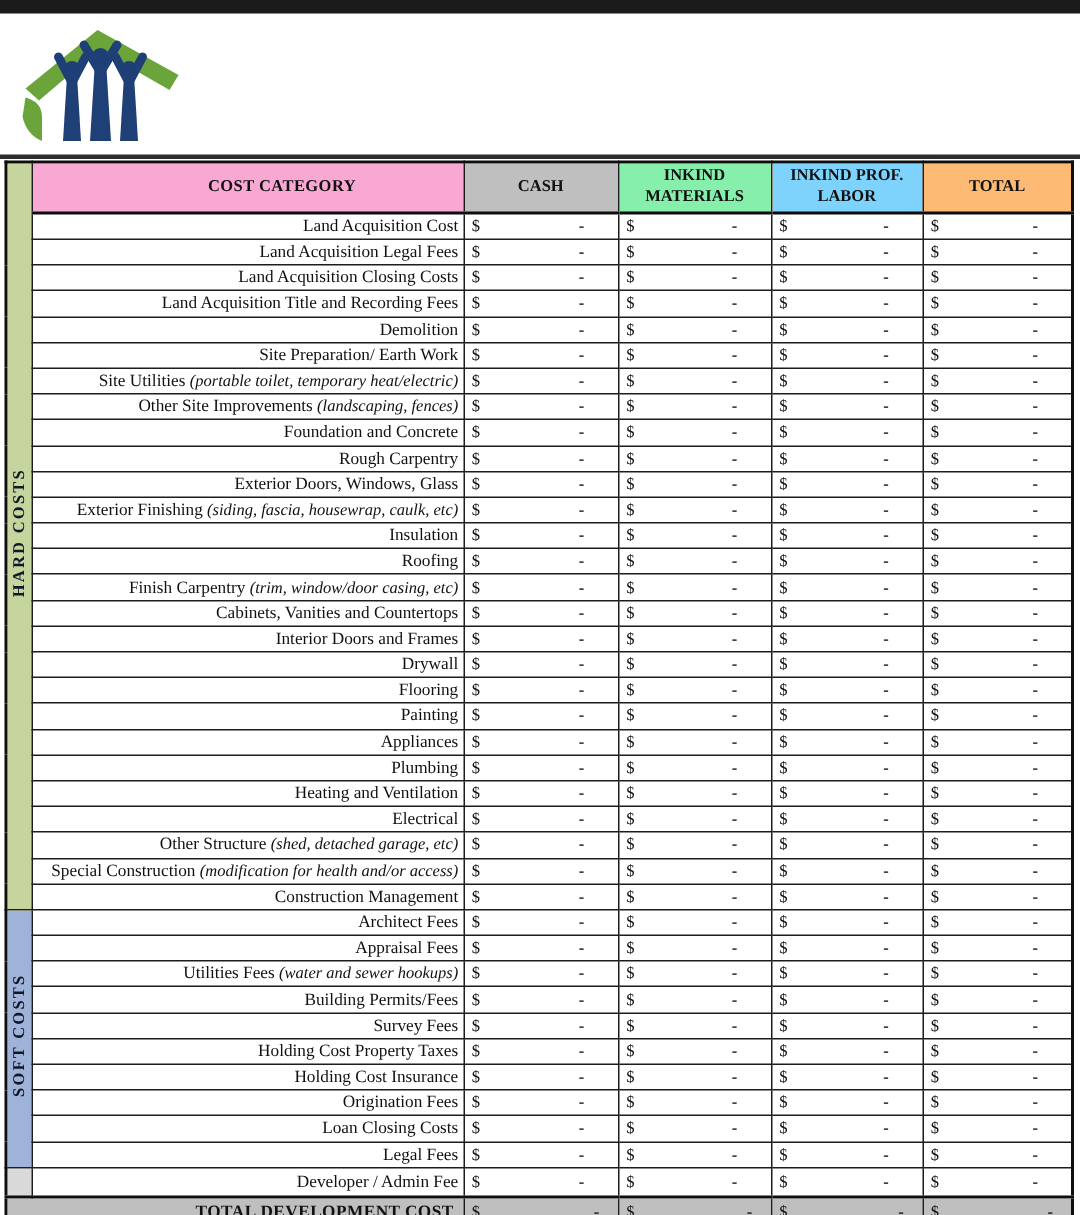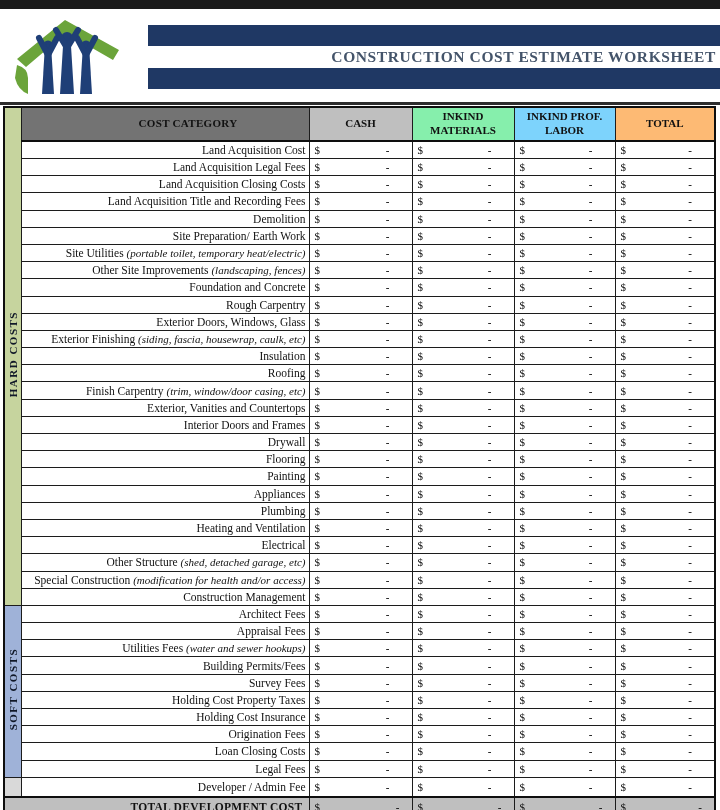--- a/index.html
+++ b/index.html
@@ -79,44 +79,37 @@
         <path class="ln-stroke" d="M67,23 L76,40 L85,23" fill="none" stroke="#1F3F77" stroke-width="6" stroke-linecap="round"></path>
         <polygon class="ln" points="70,79 72.5,38 79.5,38 82,79" fill="#1F3F77"></polygon>
       </g>
       <g>
         <circle class="ln" cx="57" cy="23" r="6" fill="#1F3F77"></circle>
         <path class="ln-stroke" d="M46,15 L57,33 L68,15" fill="none" stroke="#1F3F77" stroke-width="6" stroke-linecap="round"></path>
         <polygon class="ln" points="50,79 53,31 61,31 64,79" fill="#1F3F77"></polygon>
       </g>
     </svg>
   </div>
-  <div class="hdr-right">
-    <div class="navybar" style="background: rgb(31, 56, 100);"></div>
-    <div class="title-row">
-      <span class="page-title" style="color: rgb(68, 84, 106);">CONSTRUCTION COST ESTIMATE WORKSHEET</span>
-    </div>
-    <div class="navybar" style="background: rgb(31, 56, 100);"></div>
-  </div>
 </header>
 
 <div class="rule"></div>
 
 <table class="cost">
   <colgroup>
     <col style="width:17px">
       <col style="width:288px">
       <col style="width:103px">
     <col style="width:102px">
       <col style="width:101px">
       <col style="width:100px">
   </colgroup>
   <tbody id="tbody">
       <tr class="head-row">
         <td class="band" rowspan="28" style="background: rgb(198, 212, 158);"><div class="vlabel">HARD COSTS</div></td>
-        <th class="cat-head" style="background: #737373; padding-left: 48px;">COST CATEGORY</th>
+        <th class="cat-head" style="background: #f9a8d4; padding-left: 48px;">COST CATEGORY</th>
         <th class="val-head" style="background: rgb(191, 191, 191);">CASH</th>
         <th class="val-head" style="background: #86efac;">INKIND MATERIALS</th>
         <th class="val-head" style="background: #7dd3fc;">INKIND PROF. LABOR</th>
         <th class="val-head" style="background: #fdba74;">TOTAL</th>
       </tr>
       <tr class="data-row">
         <td class="cat"><span>Land Acquisition Cost</span></td>
         <td class="money">
           <span class="cur">$</span>
           <span class="dash">-</span>
@@ -394,21 +387,21 @@
         <td class="money">
           <span class="cur">$</span>
           <span class="dash">-</span>
         </td>
         <td class="money">
           <span class="cur">$</span>
           <span class="dash">-</span>
         </td>
       </tr>
       <tr class="data-row">
-        <td class="cat"><span>Exterior, Vanities and Countertops</span></td>
+        <td class="cat"><span>Cabinets, Vanities and Countertops</span></td>
         <td class="money">
           <span class="cur">$</span>
           <span class="dash">-</span>
         </td>
         <td class="money">
           <span class="cur">$</span>
           <span class="dash">-</span>
         </td>
         <td class="money">
           <span class="cur">$</span>

